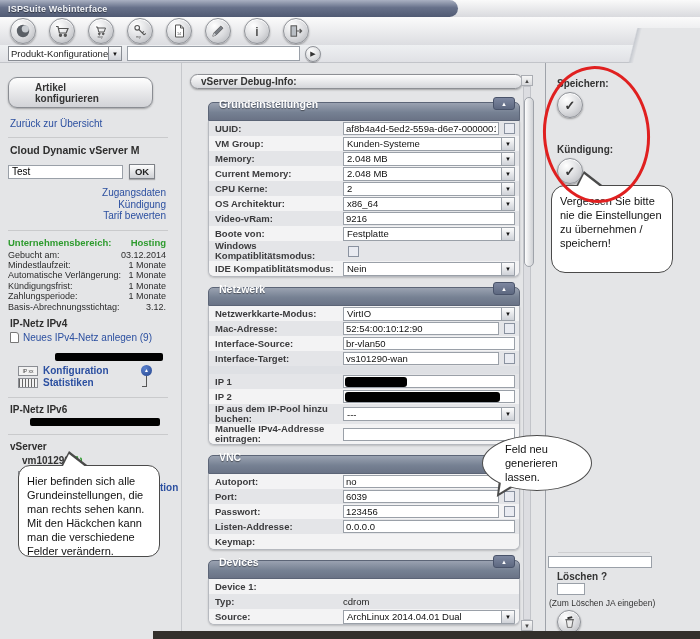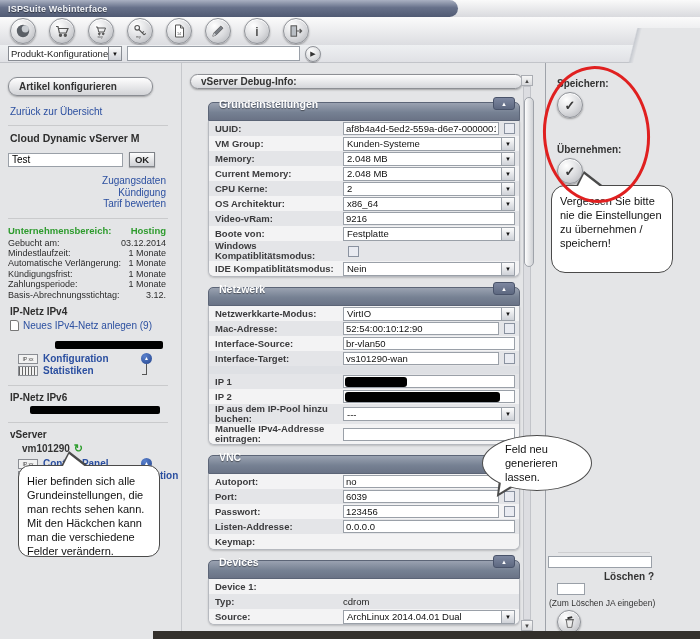--- a/index.html
+++ b/index.html
@@ -30,22 +30,22 @@
     background:linear-gradient(104deg,rgba(0,0,0,0) 48%,#c8cbd1 49%,#e4e5e7 52%);pointer-events:none;}
 
   
   .main{position:absolute;left:0;top:63px;width:700px;height:568px;background:#e4e5e7;}
   .vline-left{position:absolute;left:181px;top:0;bottom:0;width:1px;background:#c6c8cc;}
   .vline-right{position:absolute;left:545px;top:0;bottom:0;width:1px;background:#9fa3aa;}
   .bottombar{position:absolute;left:153px;top:631px;width:547px;height:8px;background:#33302c;z-index:30;}
 
   
   .sidebar{position:absolute;left:0;top:0;width:181px;height:568px;padding:14px 8px 0 8px;font-size:10px;color:#333;}
-  .pillbtn{width:145px;height:19px;border:1px solid #8a8d93;border-radius:9px;
-    background:linear-gradient(#fefefe,#d2d3d7);display:flex;align-items:center;padding:0 10px;
+  .pillbtn{width:145px;height:31px;border:1px solid #8a8d93;border-radius:9px;
+    background:linear-gradient(#fefefe,#d2d3d7);display:flex;align-items:center;padding:0 26px;
     font-weight:bold;color:#333;box-shadow:0 1px 2px rgba(0,0,0,.3);cursor:pointer;}
   .blink{color:#2b4fa0;font-weight:normal;cursor:pointer;}
   .backlink{margin:10px 0 0 2px;}
   .sdiv{height:1px;background:#c9cacc;margin:8px 0 6px 0;width:160px;}
   .prodtitle{font-weight:bold;color:#2e2e2e;font-size:10.5px;margin:2px 0 8px 2px;}
   .namerow{display:flex;align-items:center;gap:6px;margin-bottom:8px;}
   .nameinput{width:115px;height:14px;border:1px solid #9aa0a8;font-size:10px;padding:0 3px;background:#fff;}
   .okbtn{width:26px;height:15px;border:1px solid #7e8288;background:linear-gradient(#fdfdfd,#cfd1d5);
     font-size:9.5px;font-weight:bold;color:#222;display:flex;align-items:center;justify-content:center;
     box-shadow:0 1px 1px rgba(0,0,0,.25);cursor:pointer;}
@@ -571,28 +571,28 @@
         <div class="sthumb"></div>
       </div>
       <div class="sarrow" style="bottom:0;">▼</div>
     </div>
 
     <aside class="rightcol">
       <div class="rlabel" style="left:11px;top:15px;">Speichern:</div>
       <div class="roundbtn" style="left:11px;top:29px;">
         <span>✓</span>
       </div>
-      <div class="rlabel" style="left:11px;top:81px;">Übernehmen:</div>
+      <div class="rlabel" style="left:11px;top:81px;">Kündigung:</div>
       <div class="roundbtn" style="left:11px;top:95px;">
         <span>✓</span>
       </div>
 
       <div class="rdiv" style="top:489px;"></div>
       <input class="rinput" style="left: 2px; top: 493px; width: 104px; height: 12px;" value="">
-      <div class="rlabel" style="left:11px;top:508px;margin-left:47px;">Löschen ?</div>
+      <div class="rlabel" style="left:11px;top:508px;">Löschen ?</div>
       <input class="rinput" style="left: 11px; top: 520px; width: 28px; height: 12px;" value="">
       <div class="rhint" style="left:3px;top:535px;">(Zum Löschen JA eingeben)</div>
       <div class="roundbtn trashbtn" style="left:11px;top:547px;width:24px;height:24px;">
         <svg viewBox="0 0 16 16">
           <path d="M4.5 5 L5.8 13.2 L10.4 13.2 L11.8 5 Z" fill="#ececec" stroke="#555" stroke-width="0.9"></path>
           <path d="M3.5 5 L12.8 5" stroke="#555" stroke-width="1"></path>
           <rect x="5.8" y="1.8" width="5.2" height="2" fill="#2f2f2f" transform="rotate(-14 8.5 3)"></rect>
         </svg>
       </div>
     </aside>

